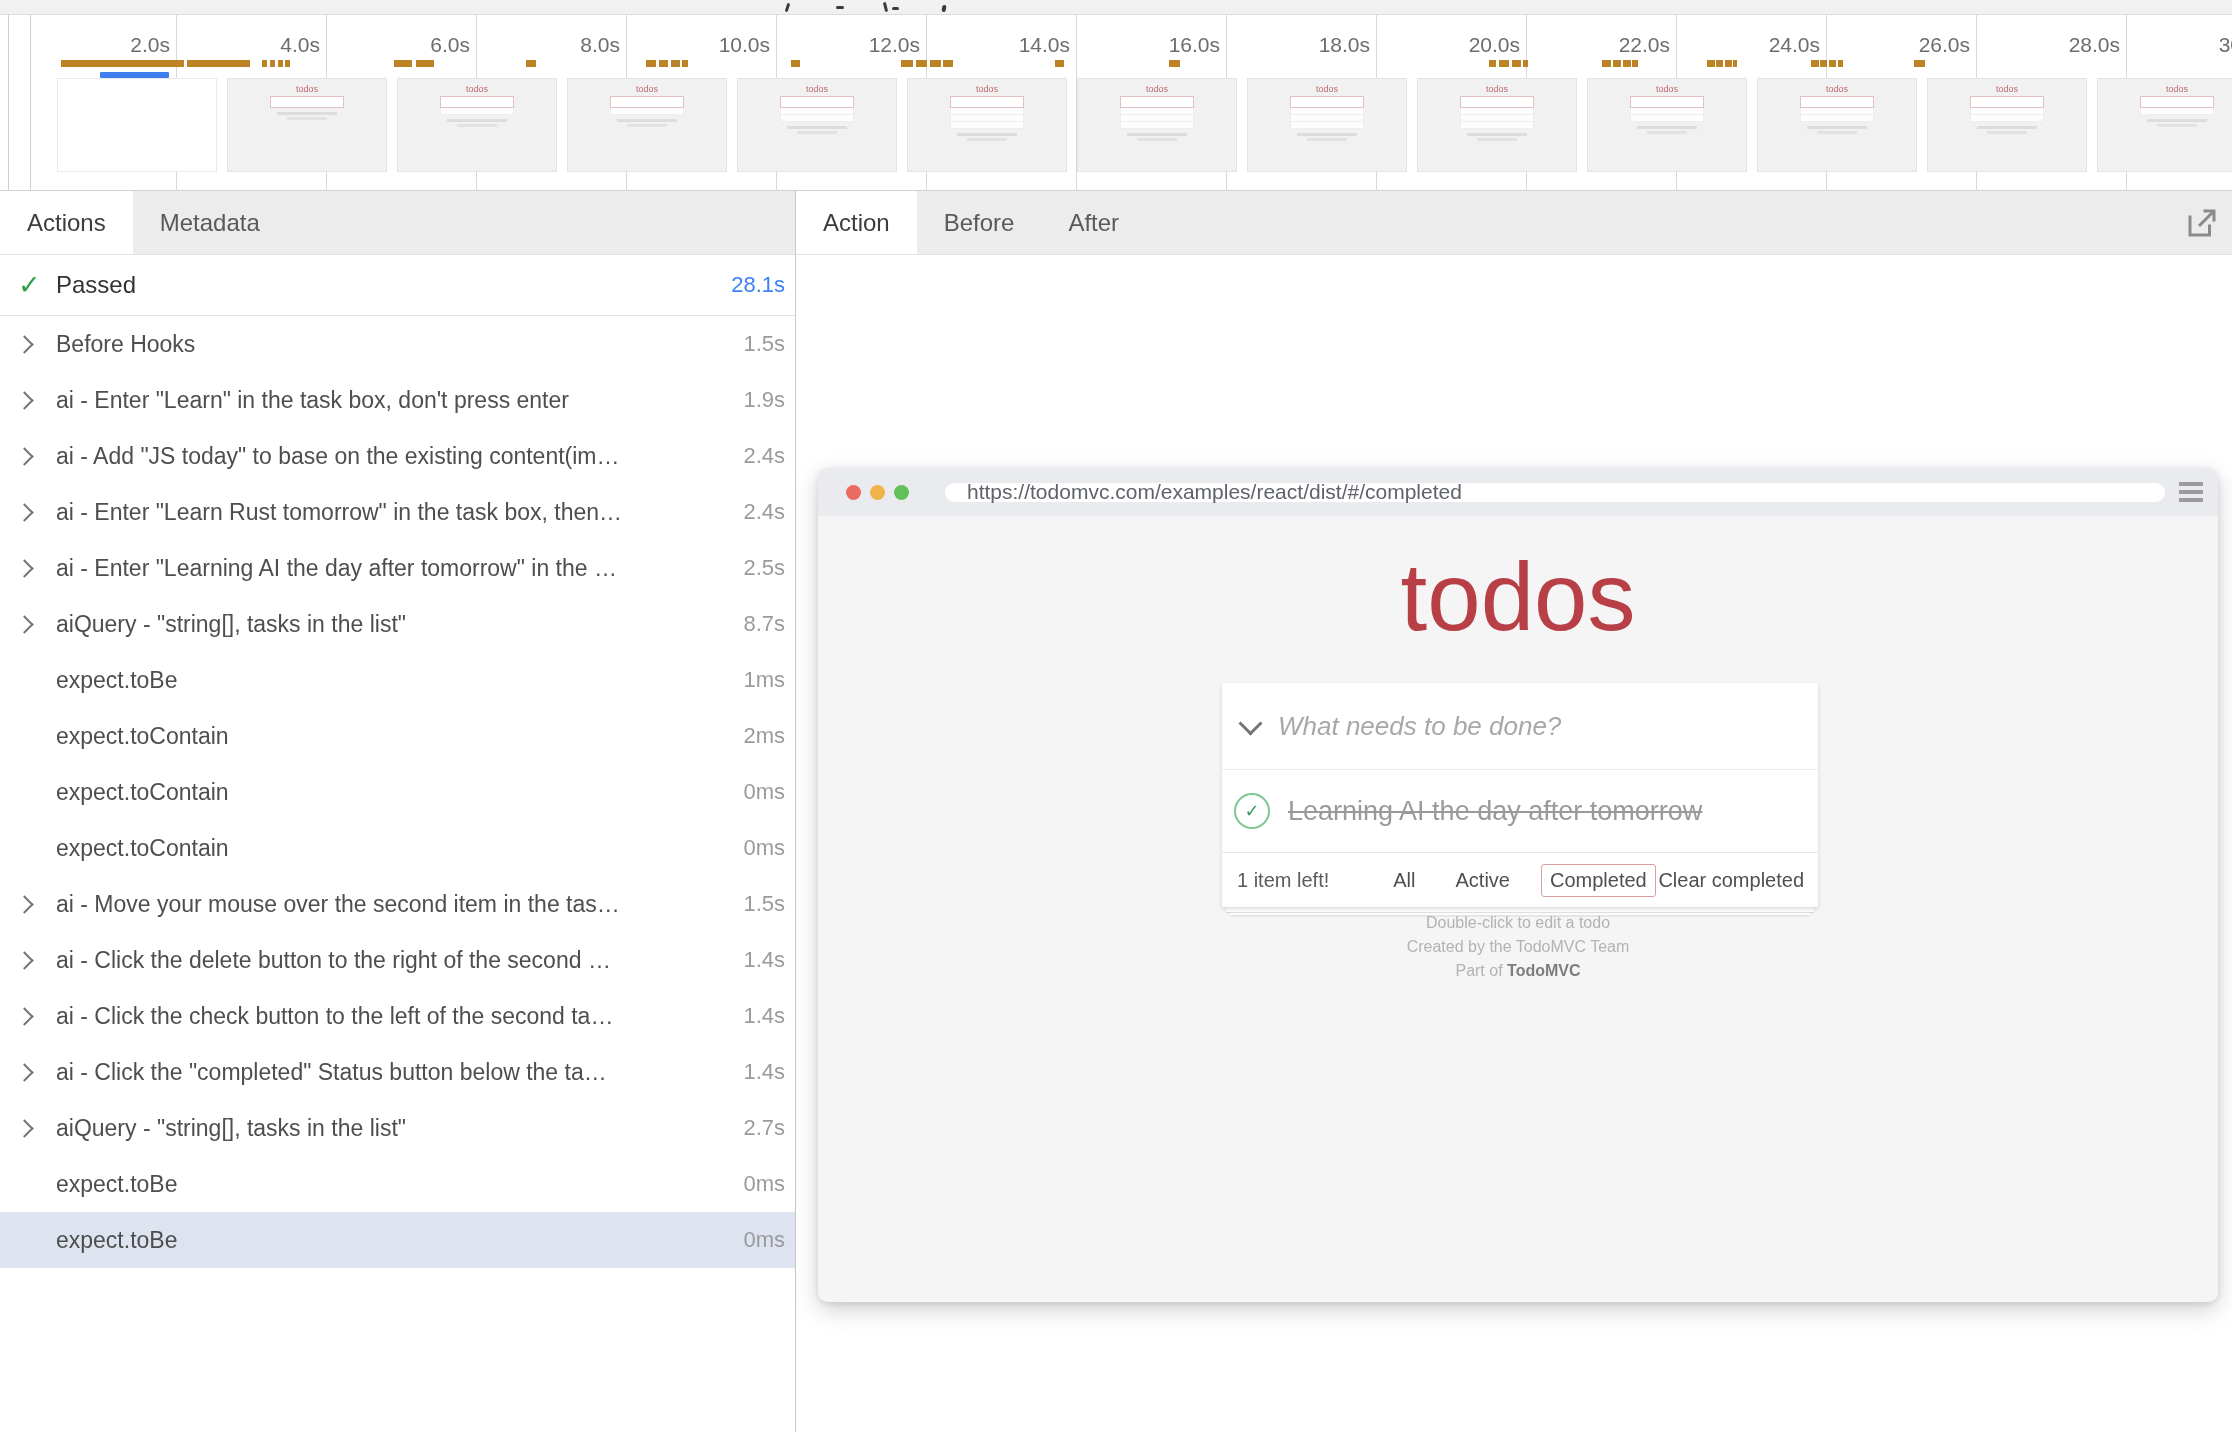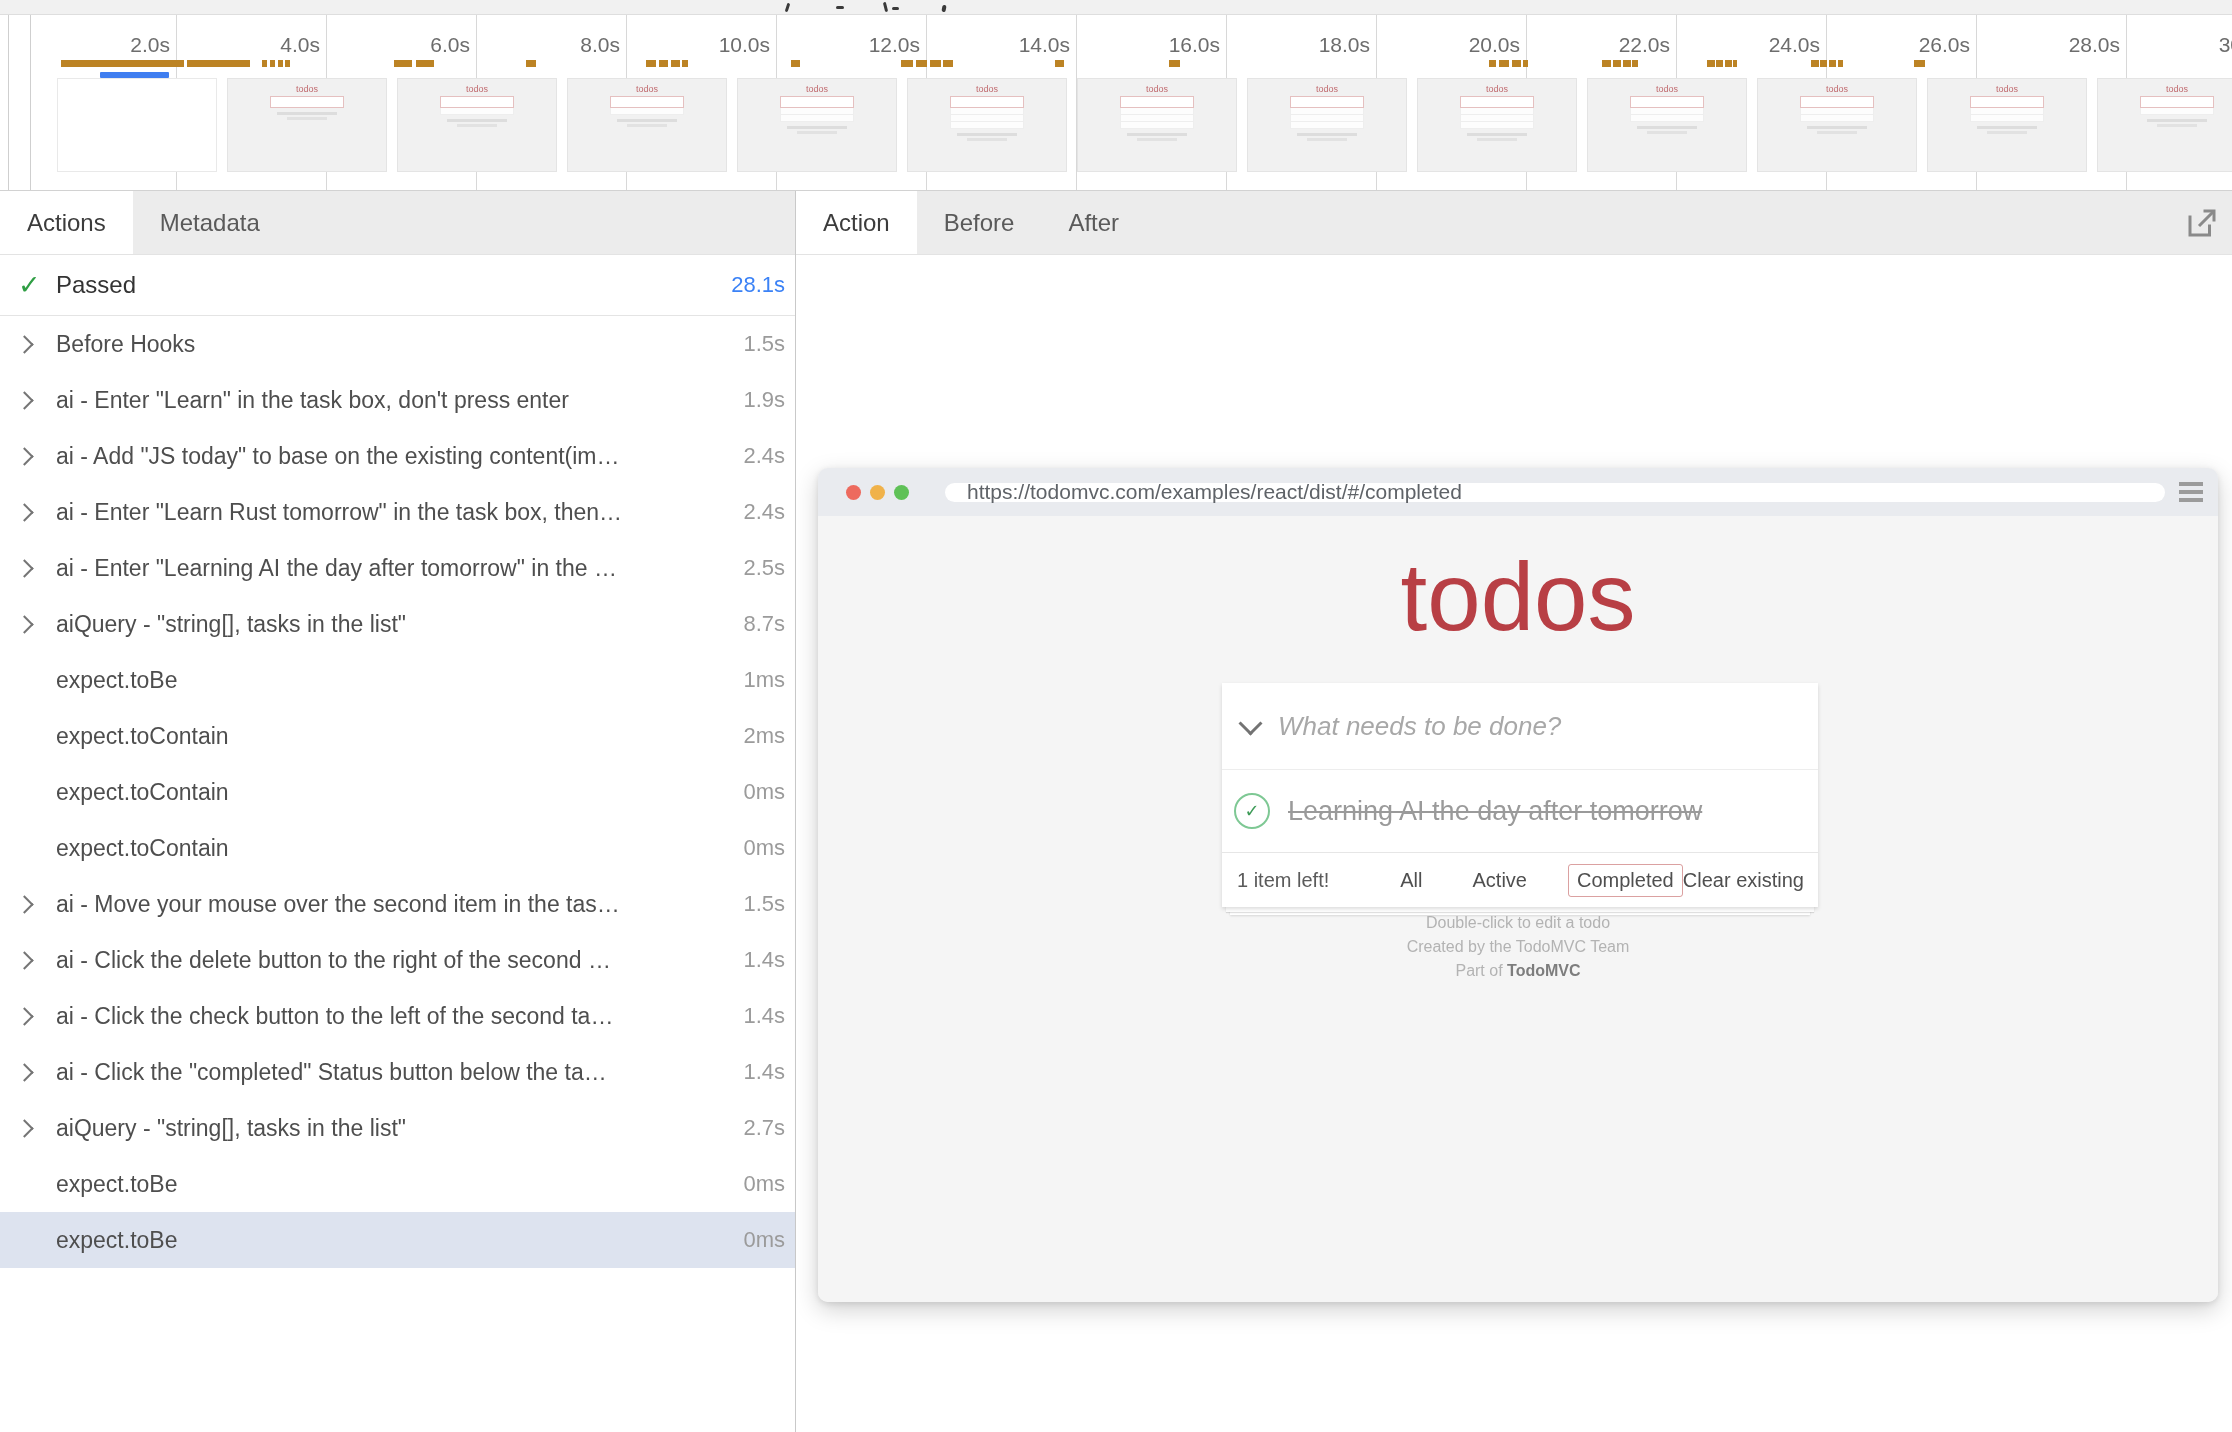--- a/index.html
+++ b/index.html
@@ -64,21 +64,21 @@
     box-shadow:0 2px 4px rgba(0,0,0,0.14),0 9px 0 -4px #fff,0 10px 1px -4px rgba(0,0,0,0.12),0 16px 0 -8px #fff,0 17px 2px -8px rgba(0,0,0,0.12);}
   .input-row{height:86px;display:flex;align-items:center;}
   .toggle-all{width:56px;display:flex;justify-content:center;}
   .chev-down{width:14px;height:14px;border-right:3px solid #737373;border-bottom:3px solid #737373;transform:rotate(45deg);margin-top:-6px;}
   .placeholder{font-size:26px;font-style:italic;color:#a8a8a8;margin-left:0;}
   .todo-row{height:82px;display:flex;align-items:center;border-top:1px solid #ededed;}
   .todo-circle{width:32px;height:32px;border-radius:50%;border:2px solid #7ec894;margin-left:12px;display:flex;align-items:center;justify-content:center;color:#3d9b57;font-size:18px;font-weight:bold;}
   .todo-text{font-size:27px;color:#9a9a9a;text-decoration:line-through;margin-left:18px;}
   .card-footer{height:54px;border-top:1px solid #e6e6e6;display:flex;align-items:center;font-size:20px;color:#5b5b5b;position:relative;}
   .items-left{margin-left:15px;}
-  .filters{position:absolute;left:17px;width:100%;display:flex;justify-content:center;gap:32px;align-items:center;}
+  .filters{position:absolute;left:0;width:100%;display:flex;justify-content:center;gap:22px;align-items:center;}
   .filter{padding:4px 8px;border:1px solid transparent;border-radius:3px;color:#4f4f4f;}
   .filter.selected{border-color:rgba(175,47,47,0.45);}
   .clear-completed{position:absolute;right:14px;color:#4f4f4f;}
   .app-info{position:absolute;left:0;top:395px;width:100%;text-align:center;font-size:16px;color:#b3b3b3;line-height:24px;}
   .app-info .brand{color:#7d7d7d;font-weight:bold;}
 </style>
 </head>
 <body>
 
 <div class="top-strip">
@@ -430,21 +430,21 @@
           <div class="todo-circle">✓</div>
           <div class="todo-text">Learning AI the day after tomorrow</div>
         </div>
         <div class="card-footer">
           <div class="items-left">1 item left!</div>
           <div class="filters" id="filters">
               <div class="filter">All</div>
               <div class="filter">Active</div>
               <div class="filter selected">Completed</div>
             </div>
-          <div class="clear-completed">Clear existing</div>
+          <div class="clear-completed">Clear completed</div>
         </div>
       </div>
       <div class="app-info">
         <div>Double-click to edit a todo</div>
         <div>Created by the TodoMVC Team</div>
         <div><span>Part of </span><span class="brand">TodoMVC</span></div>
       </div>
     </div>
   </div>
 </div>

